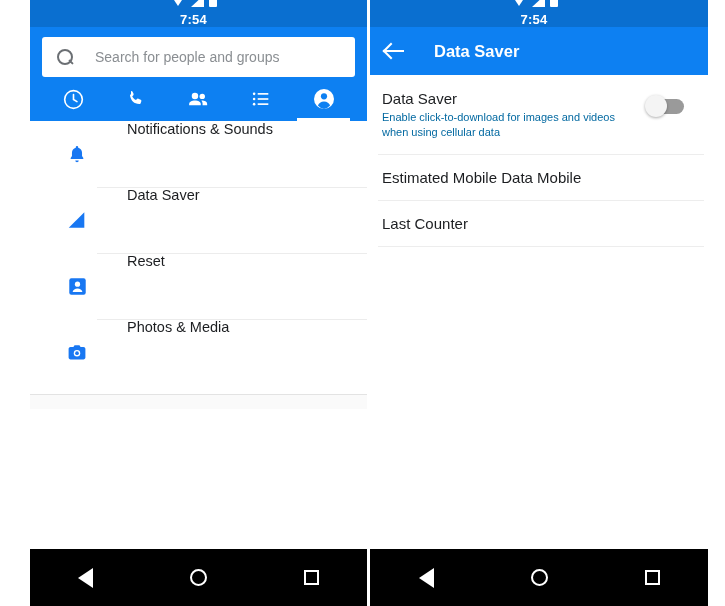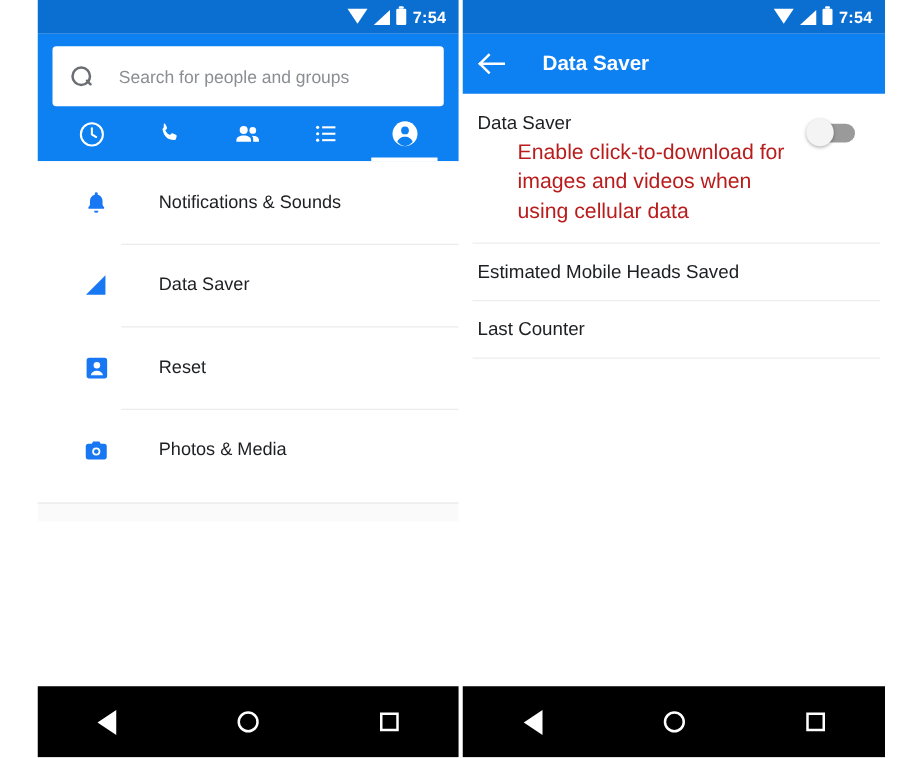--- a/index.html
+++ b/index.html
@@ -13,21 +13,21 @@
 
   
   .phone { position: absolute; top: 0; height: 606px; background: #ffffff; overflow: hidden; }
   .phone-left  { left: 30px;  width: 337px; }
   .phone-right { left: 370px; width: 338px; }
 
   
   .statusbar {
     height: 27px; background: #0a6fd0;
     display: flex; align-items: center; justify-content: flex-end;
-    padding-right: 10px; gap: 5px;
+    padding-right: 10px; gap: 5px; flex-direction: column;
   }
   .sb-icons { display: flex; align-items: center; gap: 5px; }
   .ico-wifi {
     width: 0; height: 0;
     border-left: 8px solid transparent;
     border-right: 8px solid transparent;
     border-top: 12px solid #ffffff;
     position: relative; top: -1px;
   }
   .ico-signal {
@@ -41,21 +41,21 @@
   }
   .ico-battery::before {
     content: ""; position: absolute; top: -2.5px; left: 2px;
     width: 4px; height: 2px; background: #ffffff; border-radius: 1px;
   }
   .sb-clock { color: #ffffff; font-size: 13px; font-weight: bold; letter-spacing: .2px; }
 
   
   .blue-header { background: #0d80f2; padding: 10px 12px 0 12px; }
   .searchbar {
-    background: #ffffff; border-radius: 3px; height: 48px;
+    background: #ffffff; border-radius: 3px; height: 40px;
     display: flex; align-items: center; padding: 0 14px;
   }
   .search-ico { width: 19px; height: 19px; position: relative; flex: 0 0 auto; }
   .search-ico::before {
     content: ""; position: absolute; top: 1px; left: 1px;
     width: 12px; height: 12px; border: 2px solid #6b6f73; border-radius: 50%;
   }
   .search-ico::after {
     content: ""; position: absolute; top: 13px; left: 12px;
     width: 6px; height: 2px; background: #6b6f73; transform: rotate(45deg);
@@ -68,21 +68,21 @@
          height: 44px; position: relative; }
   .tab.active::after {
     content: ""; position: absolute; left: 8%; right: 8%; bottom: 0;
     height: 3px; background: #ffffff;
   }
   .tab svg { display: block; }
 
   
   .list { background: #ffffff; }
   .row {
-    position: relative; height: 66px; display: flex; align-items: center;
+    position: relative; height: 66px; display: flex; 
     padding-left: 34px; padding-right: 18px;
   }
   .row + .row::before {
     content: ""; position: absolute; top: 0; left: 67px; right: 0;
     height: 1px; background: #ececec;
   }
   .row-ico { width: 26px; flex: 0 0 26px; display: flex; align-items: center;
              justify-content: center; }
   .row-label { margin-left: 37px; font-size: 14.5px; color: #1c1e21; }
   .row-toggle { margin-left: auto; }
@@ -117,21 +117,21 @@
   }
 
   .pref { position: relative; padding: 15px 16px 14px 12px; display: flex;
           align-items: flex-start; }
   .pref + .pref::before {
     content: ""; position: absolute; top: 0; left: 8px; right: 4px;
     height: 1px; background: #ededed;
   }
   .pref-text { flex: 1; padding-right: 8px; }
   .pref-title { font-size: 15px; color: #1c1e21; }
-  .pref-sub { font-size: 17px; color: #b91c1c; margin-top: 3px; line-height: 1.38; margin-left: 32px; }
+  .pref-sub { font-size: 11px; color: #0369a1; margin-top: 3px; line-height: 1.38; }
   .pref-toggle { margin-top: 9px; margin-right: 8px; }
   .pref-end { position: relative; height: 1px; }
   .pref-end::before {
     content: ""; position: absolute; top: 0; left: 8px; right: 4px;
     height: 1px; background: #ededed;
   }
 
   
   .navbar {
     position: absolute; bottom: 0; left: 0; right: 0; height: 57px;
@@ -282,21 +282,21 @@
       <div class="pref">
         <div class="pref-text">
           <div class="pref-title">Data Saver</div>
           <div class="pref-sub">Enable click-to-download for images and videos when using cellular data</div>
         </div>
         <span class="pref-toggle toggle"></span>
       </div>
 
       <div class="pref">
         <div class="pref-text">
-          <div class="pref-title">Estimated Mobile Heads Saved</div>
+          <div class="pref-title">Estimated Mobile Data Mobile</div>
         </div>
       </div>
 
       <div class="pref">
         <div class="pref-text">
           <div class="pref-title">Last Counter</div>
         </div>
       </div>
 
       <div class="pref-end"></div>

